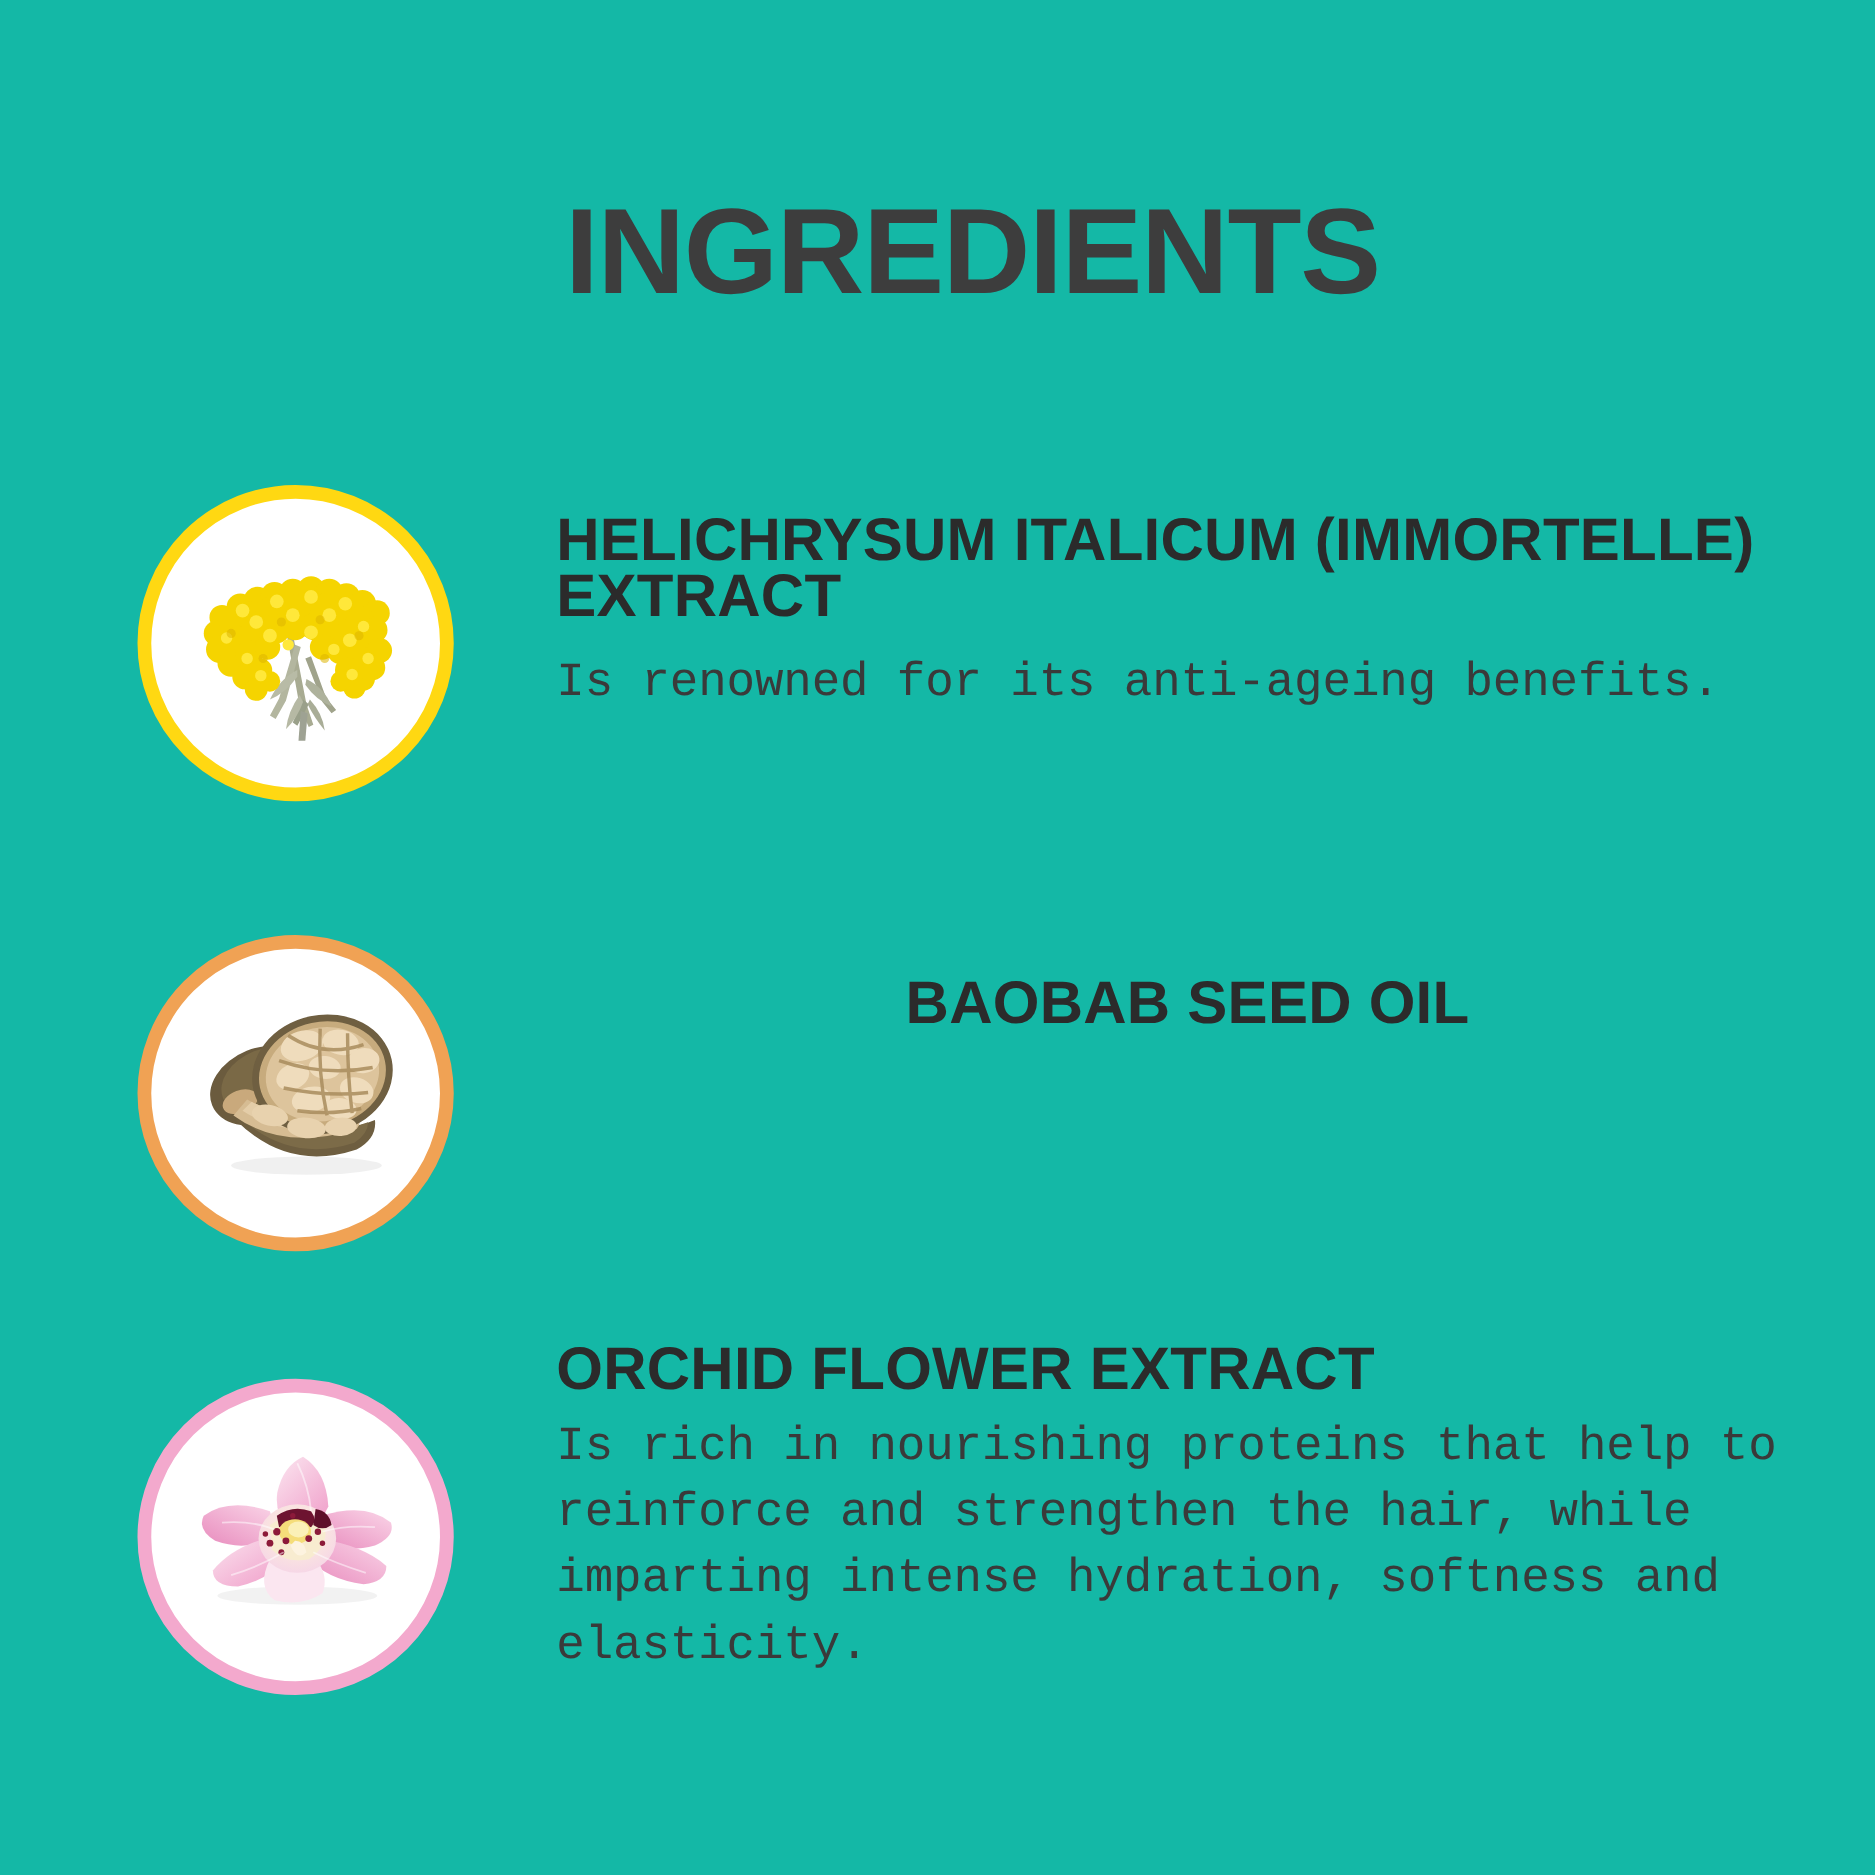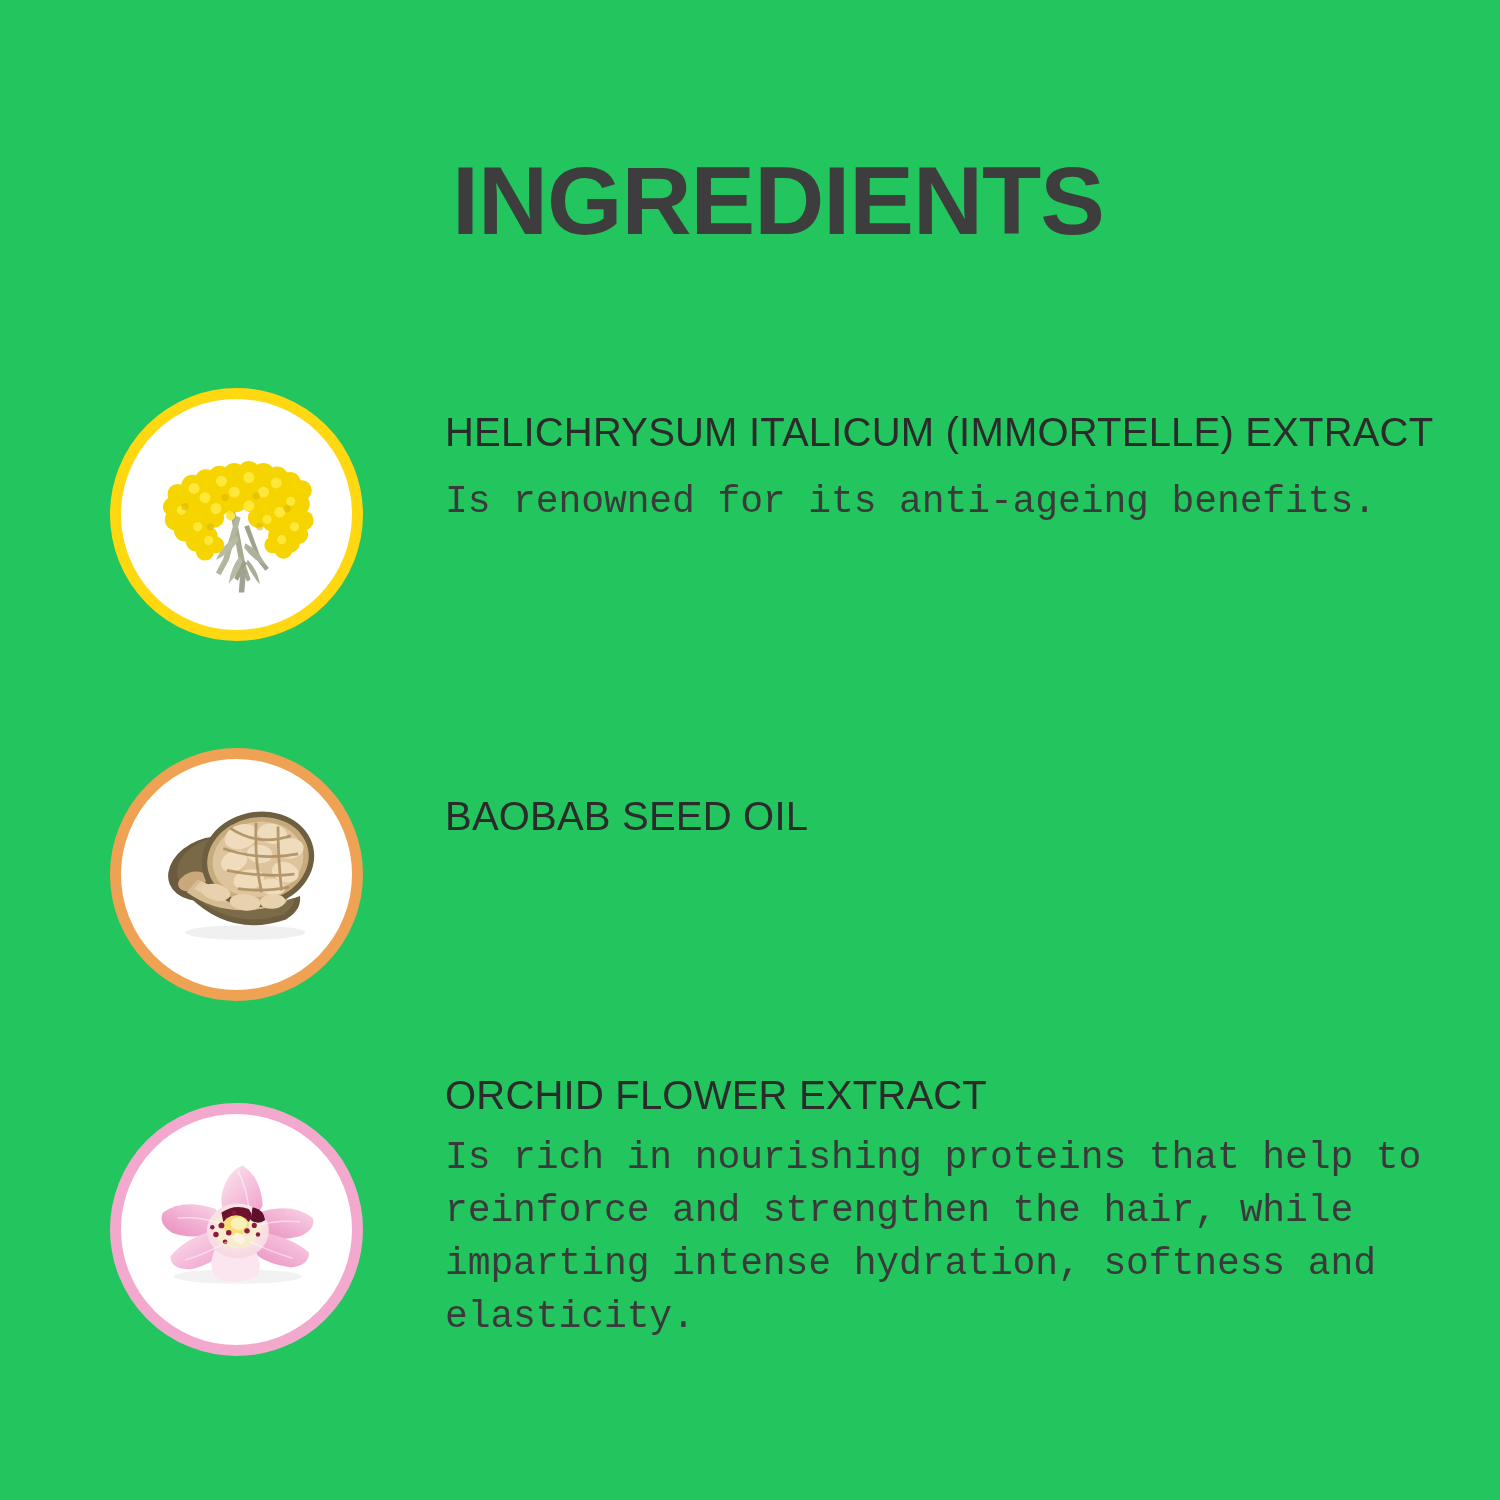--- a/index.html
+++ b/index.html
@@ -12,21 +12,21 @@
     background: #fdfdfd;
     font-family: "Liberation Sans", sans-serif;
     overflow: hidden;
     position: relative;
   }
 
   .page {
     position: relative;
     width: 1500px;
     height: 1500px;
-    background: #22c55e;
+    background: #14b8a6;
     box-sizing: border-box;
   }
 
   
   .page-title {
     position: absolute;
     left: 452px;
     top: 152px;
     font-size: 97px;
     line-height: 1;
@@ -83,43 +83,43 @@
 
   
   .ingredient-text {
     position: absolute;
     left: 445px;
     top: 0;
     width: 1010px;
   }
 
   .ingredient-name {
-    font-size: 40px;
+    font-size: 48px;
     line-height: 45px;
-    font-weight: 400;
+    font-weight: 700;
     color: #2b2b2b;
     letter-spacing: 0.2px;
     margin: 0;
     font-family: "Liberation Sans", sans-serif;
   }
 
   .ingredient-desc {
     font-size: 38px;
     line-height: 53px;
     font-weight: 400;
     color: #3a3a3a;
     margin: 0;
     letter-spacing: -0.1px;
     font-family: Liberation Mono, monospace;
   }
 
   .text-1 { top: 22px; }
   .text-1 .ingredient-desc { margin-top: 20px; }
 
-  .text-2 { top: 46px; }
+  .text-2 { top: 32px; text-align: center; }
   .text-2 .ingredient-desc { margin-top: 13px; }
 
   .text-3 { top: -30px; }
   .text-3 .ingredient-desc { margin-top: 13px; }
 </style>
 </head>
 <body>
 
 <div class="page">
 

